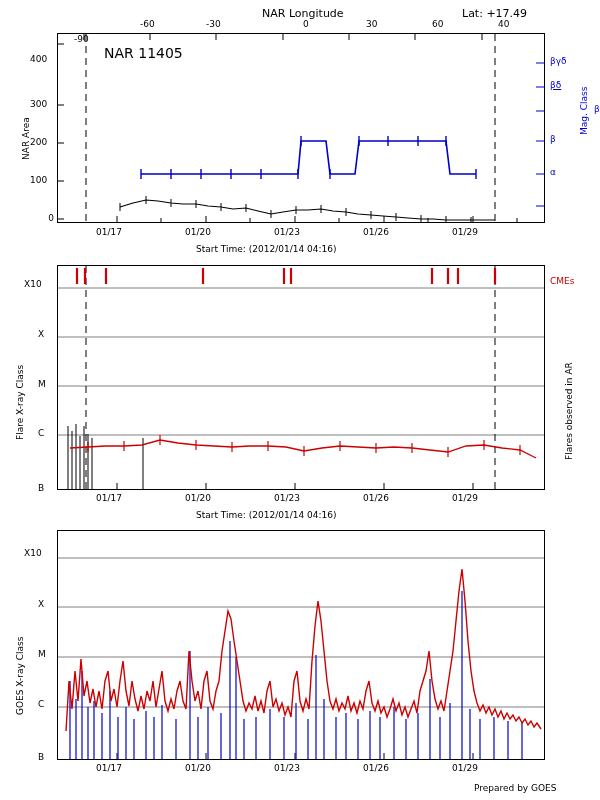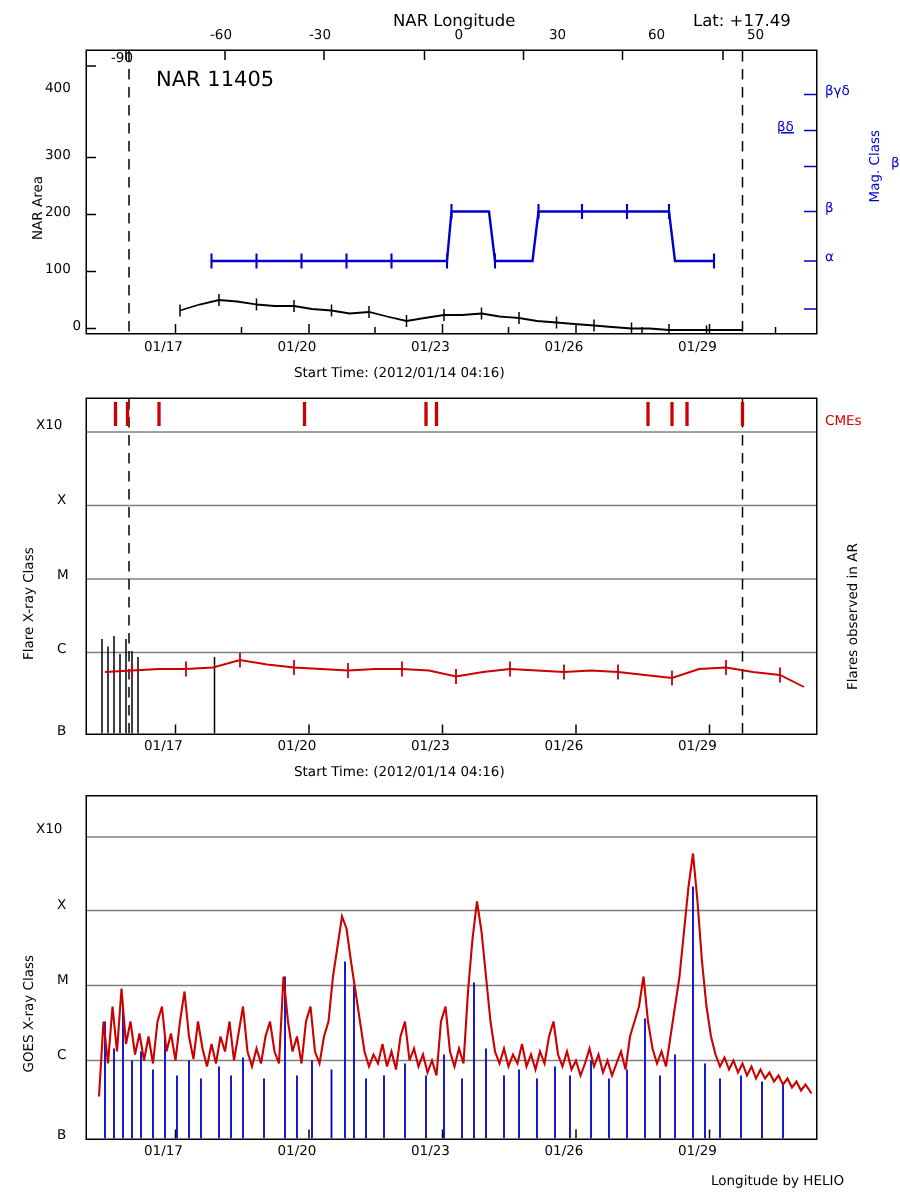--- a/index.html
+++ b/index.html
@@ -112,39 +112,39 @@
     </svg>
   </div>
 
   <div class="abs txt13" style="left:104px;top:46px;font-weight:normal;">NAR 11405</div>
   <div class="abs txt9" style="left:74px;top:35px;">-90</div>
   <div class="abs txt9" style="left:140px;top:20px;">-60</div>
   <div class="abs txt9" style="left:206px;top:20px;">-30</div>
   <div class="abs txt9" style="left:303px;top:20px;">0</div>
   <div class="abs txt9" style="left:366px;top:20px;">30</div>
   <div class="abs txt9" style="left:432px;top:20px;">60</div>
-  <div class="abs txt9" style="left:498px;top:20px;">50</div>
+  <div class="abs txt9" style="left:498px;top:20px;">40</div>
 
   <div class="abs txt9" style="left:44px;top:214px;text-align:right;width:10px;">0</div>
   <div class="abs txt9" style="left:30px;top:176px;">100</div>
   <div class="abs txt9" style="left:30px;top:138px;">200</div>
   <div class="abs txt9" style="left:30px;top:100px;">300</div>
   <div class="abs txt9" style="left:30px;top:39px;margin-top:16px;">400</div>
 
   <div class="abs txt9 vert" style="left:22px;top:160px;">NAR Area</div>
 
   <div class="abs txt9" style="left:96px;top:228px;">01/17</div>
   <div class="abs txt9" style="left:185px;top:228px;">01/20</div>
   <div class="abs txt9" style="left:274px;top:228px;">01/23</div>
   <div class="abs txt9" style="left:363px;top:228px;">01/26</div>
   <div class="abs txt9" style="left:452px;top:228px;">01/29</div>
   <div class="abs txt9" style="left:196px;top:245px;">Start Time: (2012/01/14 04:16)</div>
 
   <div class="abs txt9 blue" style="left:550px;top:57px;">βγδ</div>
-  <div class="abs txt9 blue" style="left:518px;top:81px;text-decoration:underline;">βδ</div>
+  <div class="abs txt9 blue" style="left:550px;top:81px;text-decoration:underline;">βδ</div>
   <div class="abs txt9 blue" style="left:550px;top:105px;padding-left:44px;">βγ</div>
   <div class="abs txt9 blue" style="left:550px;top:135px;">β</div>
   <div class="abs txt9 blue" style="left:550px;top:168px;">α</div>
   <div class="abs txt9 blue vert" style="left:580px;top:135px;">Mag. Class</div>
 
   <div class="panel" id="p2" style="left:57px;top:265px;width:488px;height:225px;">
     <svg width="486" height="223" viewBox="0 0 486 223">
 
       <g stroke="#808080" stroke-width="1">
         <line x1="0" y1="22" x2="486" y2="22"></line>
@@ -297,15 +297,15 @@
   <div class="abs txt9" style="left:38px;top:700px;">C</div>
   <div class="abs txt9" style="left:38px;top:753px;">B</div>
   <div class="abs txt9 vert" style="left:16px;top:715px;">GOES X-ray Class</div>
 
   <div class="abs txt9" style="left:96px;top:764px;">01/17</div>
   <div class="abs txt9" style="left:185px;top:764px;">01/20</div>
   <div class="abs txt9" style="left:274px;top:764px;">01/23</div>
   <div class="abs txt9" style="left:363px;top:764px;">01/26</div>
   <div class="abs txt9" style="left:452px;top:764px;">01/29</div>
 
-  <div class="abs txt9" style="left:474px;top:784px;">Longitude by HELIO</div>
+  <div class="abs txt9" style="left:474px;top:784px;">Prepared by GOES</div>
 
 </div>
 
 </body></html>

